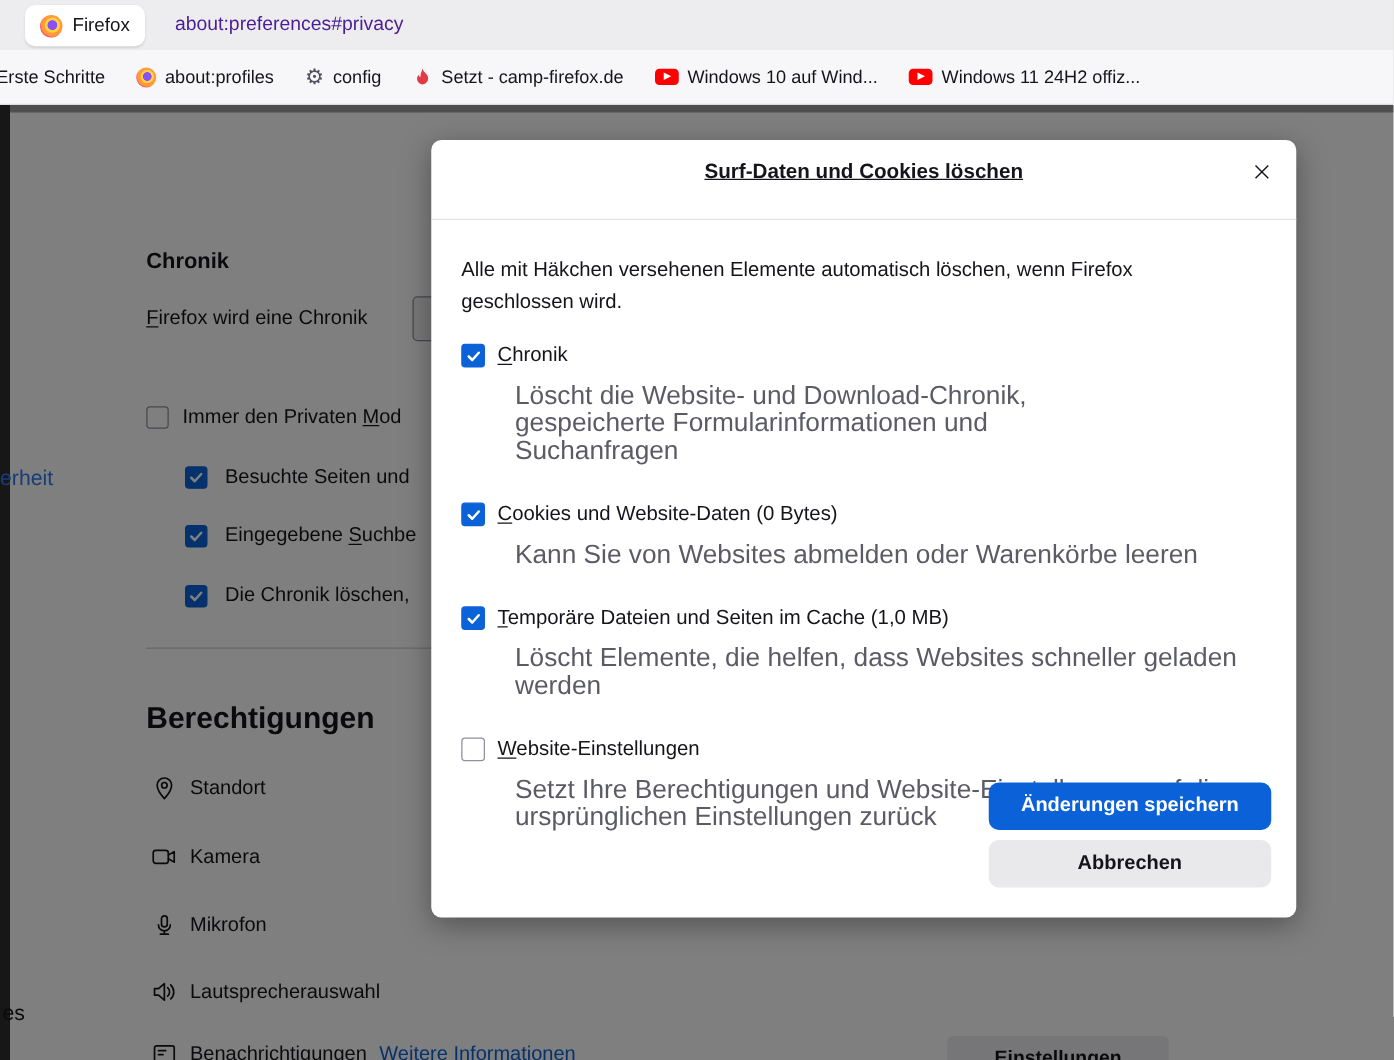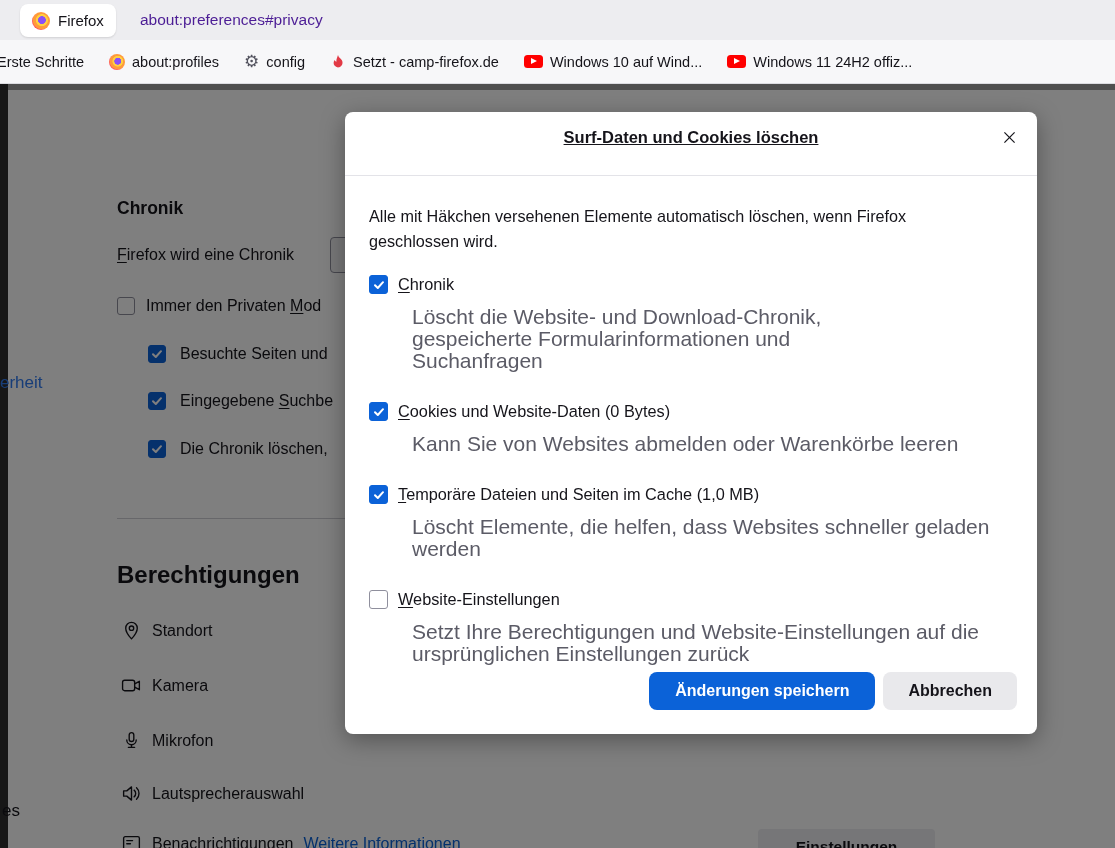--- a/index.html
+++ b/index.html
@@ -36,21 +36,21 @@
   .searchbox { position:absolute; left:656px; top:29px; width:290px; height:36px; border:1px solid #5b5b66;
                border-radius:6px; background:#fff; display:flex; align-items:center; gap:8px; padding:0 12px; }
   .searchbox input { border:none; outline:none; background:transparent; font-family:"Liberation Sans",sans-serif;
                font-size:15px; color:#5b5b66; width:230px; }
 
   .h-chronik { position:absolute; left:117px; top:114px; font-size:17.5px; font-weight:700; }
   .mode-label { position:absolute; left:117px; top:162px; font-size:16px; white-space:pre-wrap; }
   .dd-stub { position:absolute; left:330px; top:153px; width:92px; height:36px; background:#f0f0f3;
              border:1px solid #8f8f9d; border-radius:4px; }
 
-  .cbrow { position:absolute; display:flex; align-items:flex-start; }
+  .cbrow { position:absolute; display:flex; align-items:flex-start;margin-top:28px; }
   .cb { width:18px; height:18px; border-radius:3px; border:1px solid #8f8f9d; background:#fff;
         display:flex; align-items:center; justify-content:center; flex:0 0 auto; }
   .cb svg { display:none; width:12px; height:12px; }
   .cb.checked { background:var(--accent); border-color:var(--accent); }
   .cb.checked svg { display:block; }
   .cblabel { font-size:16px; white-space:pre-wrap; }
   .ak { text-decoration:underline; text-underline-offset:2px; }
 
   .divider { position:absolute; left:117px; top:434px; width:330px; height:1px; background:#cfcfd4; }
   .h-perm { position:absolute; left:117px; top:477px; font-size:24px; font-weight:700; }
@@ -75,21 +75,21 @@
   .dlg-body { padding:0 24px; }
   .dlg-intro { margin-top:28px; font-size:16.2px; line-height:24.5px; max-width:612px; }
   .ditem { margin-top:30px; }
   .ditem.first { margin-top:22px; }
   .drow { display:flex; align-items:center; gap:10px; }
   .drow .cb { width:19px; height:19px; }
   .dlabel { font-size:16.3px; white-space:pre-wrap; }
   .ddesc { margin-top:12px; margin-left:43px; font-size:21px; line-height:22px; color:#5b5b66; max-width:600px; }
   .ddesc.w1 { max-width:450px; }
   .ddesc.w4 { max-width:575px; }
-  .dlg-buttons { position:absolute; right:20px; bottom:24px; display:flex; gap:8px; }
+  .dlg-buttons { position:absolute; right:20px; bottom:24px; display:flex; gap:8px;flex-direction:column; }
   .btn { height:38px; border:none; border-radius:8px; font-family:"Liberation Sans",sans-serif;
          font-size:16px; font-weight:700; cursor:pointer; }
   .btn-primary { background:var(--accent); color:#fff; padding:0 26px; }
   .btn-secondary { background:#e9e9ec; color:#15141a; padding:0 25px; }
 </style>
 </head>
 <body>
 
 <div class="stage">
 

